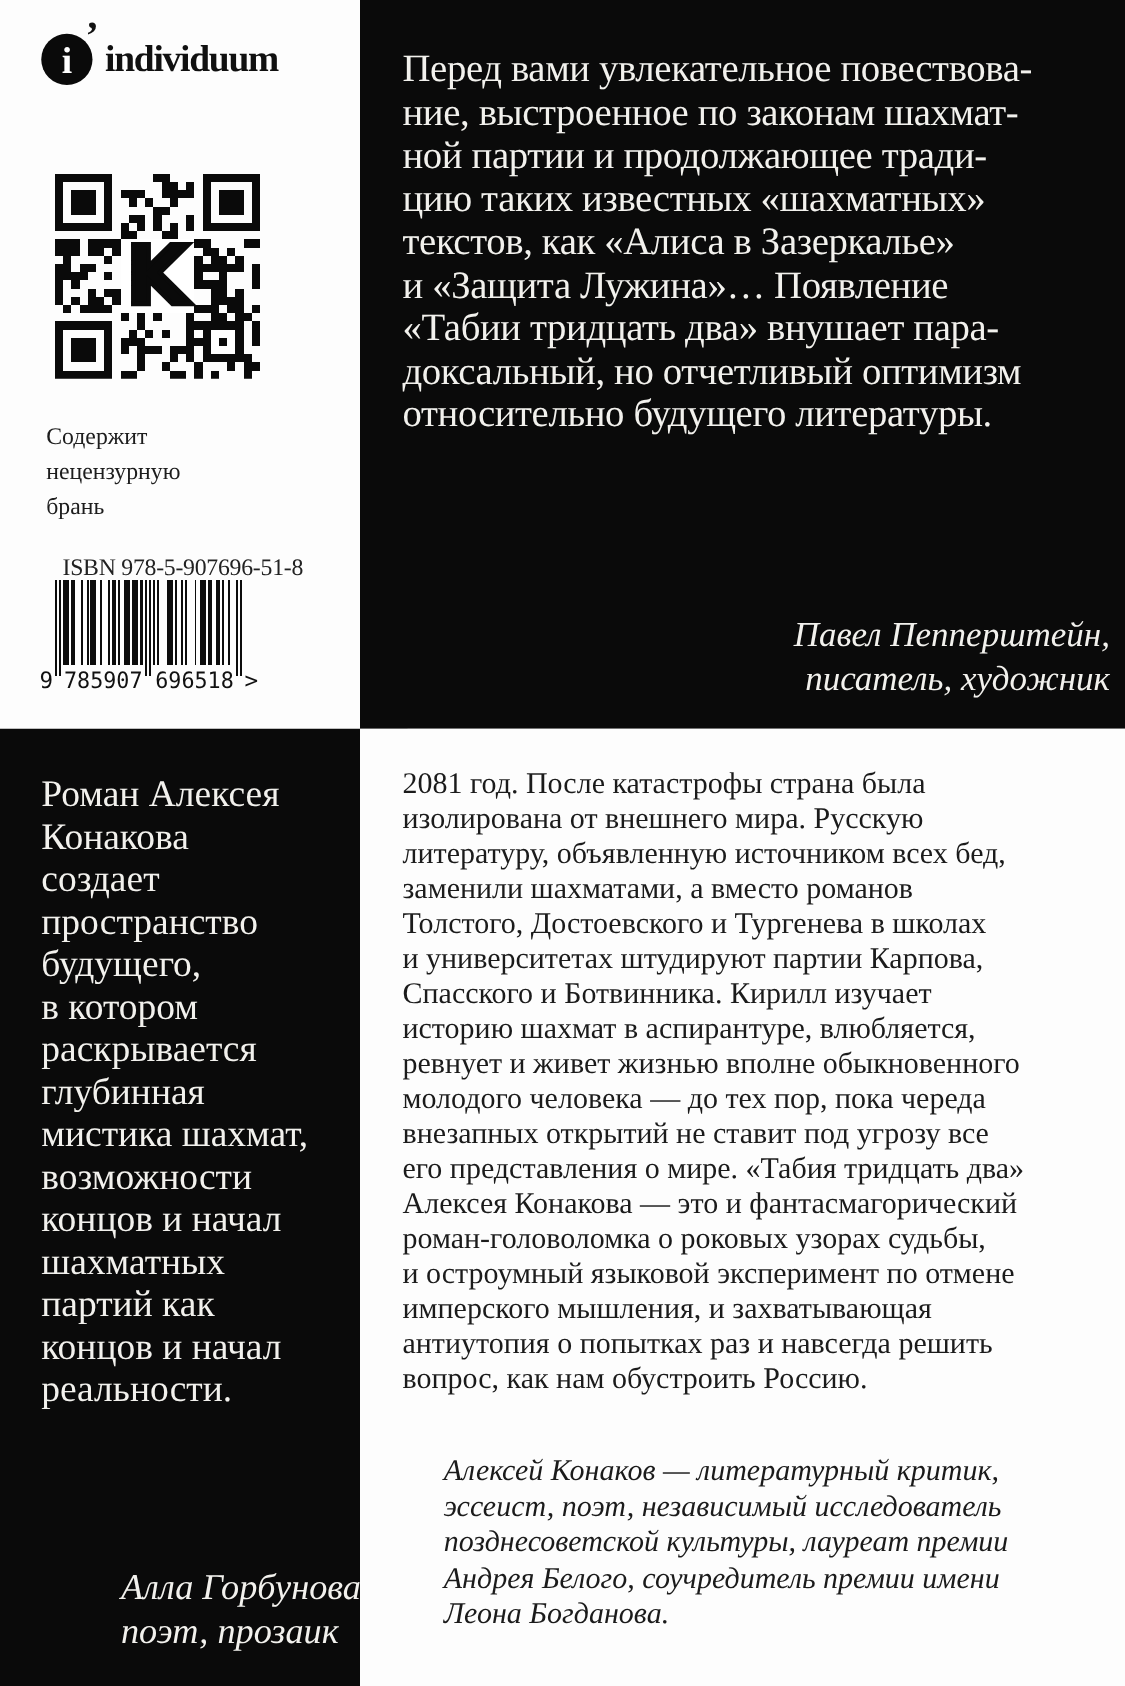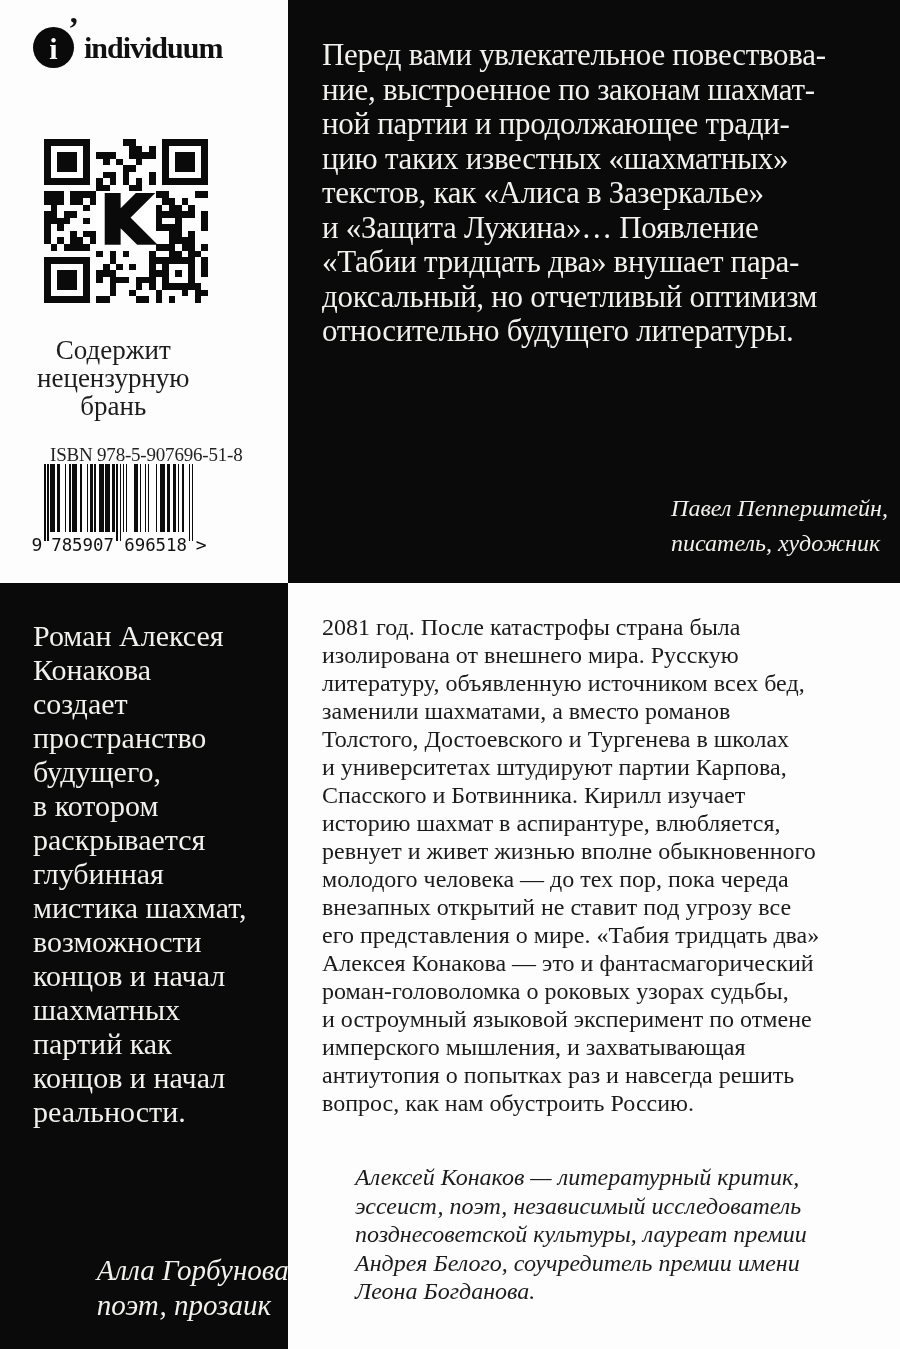--- a/index.html
+++ b/index.html
@@ -17,29 +17,29 @@
   .bl{left:0;top:583px;width:326px;height:766px;background:var(--panel-black);}
   .br{left:288px;top:583px;width:612px;height:766px;background:var(--panel-white);}
 
   
   .logo{position:absolute;left:33px;top:27px;display:flex;align-items:center;}
   .logo-mark{position:relative;width:41px;height:41px;background:var(--panel-black);border-radius:50%;display:flex;align-items:center;justify-content:center;}
   .logo-i{color:#fff;font-weight:700;font-size:30px;line-height:1;transform:translateY(1px);}
   .logo-apostrophe{position:absolute;top:-15px;right:-5px;color:#111;font-size:32px;font-weight:700;line-height:1;}
   .logo-word{margin-left:10px;font-weight:700;font-size:30px;letter-spacing:-1px;color:#101010;}
   .qr{position:absolute;left:44px;top:139px;width:164px;height:164px;}
-  .warning{position:absolute;left:37px;top:336px;font-size:27px;line-height:28px;color:#1d1d1d;white-space:pre;text-align:center;}
+  .warning{position:absolute;left:37px;top:336px;font-size:19px;line-height:28px;color:#1d1d1d;white-space:pre;}
   .isbn{position:absolute;left:50px;top:444px;font-size:19px;color:#222;letter-spacing:-0.2px;}
   .barcode{position:absolute;left:30px;top:464px;}
   .bc-digit{font-family:"DejaVu Sans Mono",monospace;font-size:11.5px;fill:#111;}
 
   
   .quote{color:var(--text-on-black);white-space:pre;}
   .quote-tr{position:absolute;left:34px;top:38px;font-size:31px;line-height:34.5px;letter-spacing:-0.3px;}
-  .attr-tr{position:absolute;right:32px;bottom:22px;text-align:left;font-style:italic;font-size:24px;line-height:35px;color:var(--text-on-black);white-space:pre;}
+  .attr-tr{position:absolute;right:32px;bottom:22px;text-align:right;font-style:italic;font-size:28px;line-height:35px;color:var(--text-on-black);white-space:pre;}
   .quote-bl{position:absolute;left:33px;top:36px;font-size:30px;line-height:34px;}
   .attr-bl{position:absolute;right:30px;bottom:26px;text-align:left;font-style:italic;font-size:29px;line-height:35px;color:var(--text-on-black);white-space:pre;}
 
   
   .synopsis{position:absolute;left:34px;top:30px;font-size:24px;line-height:28px;color:var(--text-on-white);white-space:pre;}
   .bio{position:absolute;left:34px;top:580px;font-style:italic;font-size:24px;line-height:28.5px;color:var(--text-on-white);white-space:pre;margin-left:33px;}
 </style>
 </head>
 <body>
 

